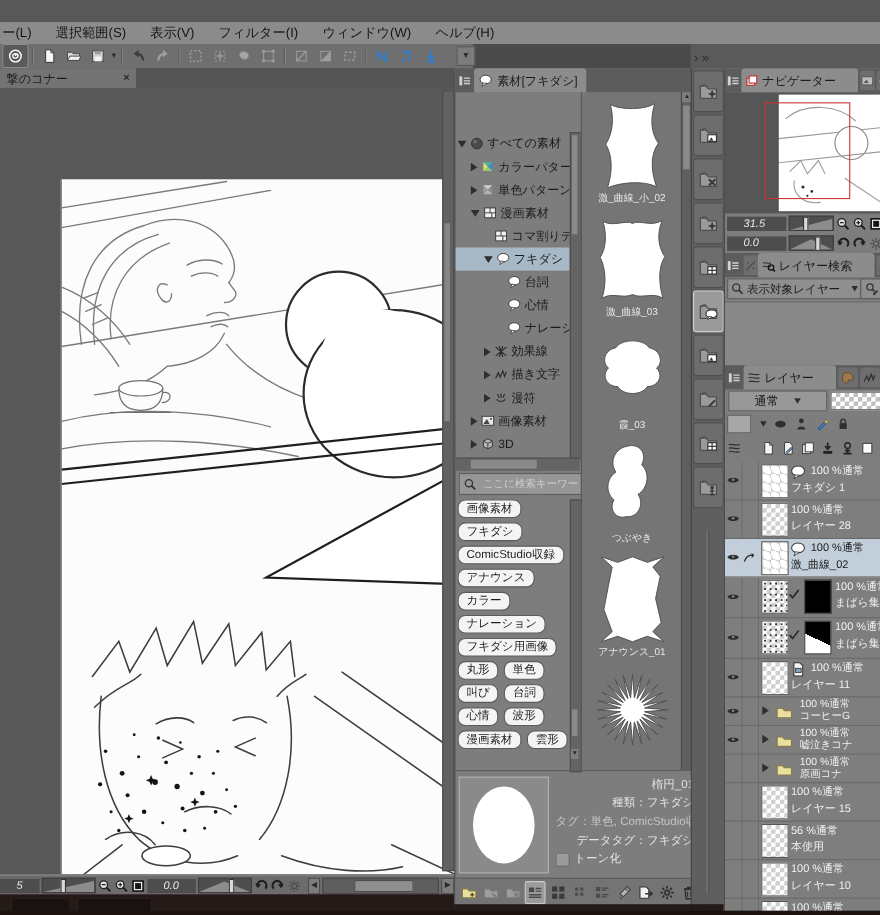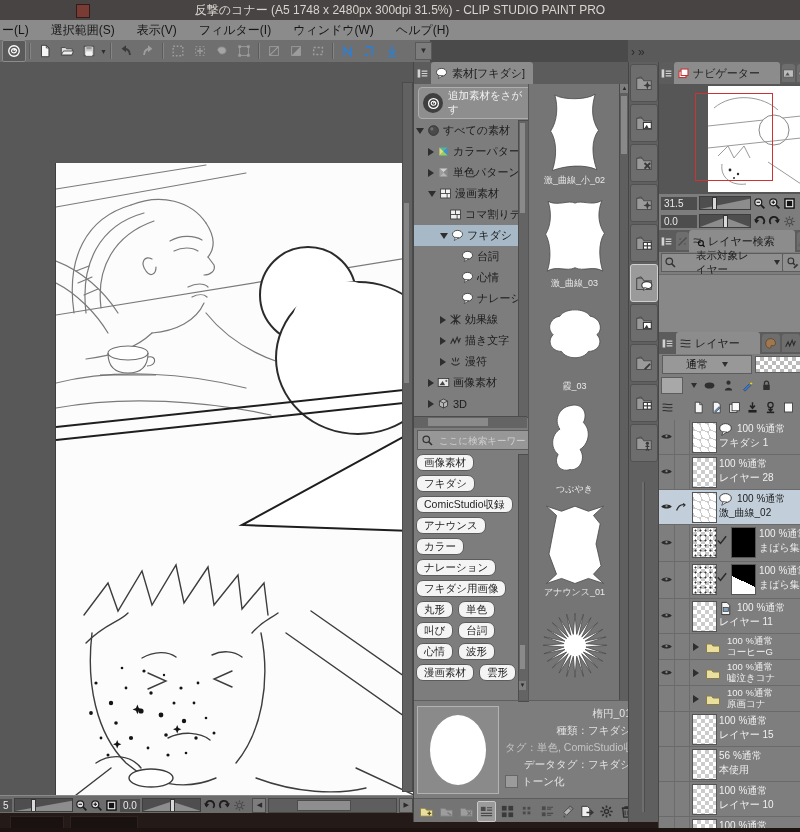--- a/index.html
+++ b/index.html
@@ -28,21 +28,21 @@
   
   .tabbar{left:0;top:62px;width:413px;height:18px;background:#545454;}
   .doctab{position:absolute;left:0;top:0;height:18px;width:112px;background:#737373;color:#1d1d1d;
           display:flex;align-items:center;padding:0 6px;border-right:1px solid #464646;font-size:11px;}
   .doctab .x{margin-left:auto;color:#2a2a2a;font-weight:bold;font-size:10px;}
   
   .canvas{left:0;top:80px;width:413px;height:715px;background:#585858;overflow:hidden;}
   .page{position:absolute;left:55px;top:83px;width:358px;height:632px;background:#fcfcfc;border-left:1px solid #3e3e3e;}
   .cstatus{left:0;top:795px;width:413px;height:18px;background:#6c6c6c;border-top:1px solid #8a8a8a;
            display:flex;align-items:center;gap:2px;color:#1e1e1e;}
-  .valbox{background:#4d4d4d;color:#e8e8e8;font-size:10px;padding:0 3px;height:13px;line-height:13px;}
+  .valbox{background:#4d4d4d;color:#e8e8e8;font-size:10px;padding:0 15px;height:13px;line-height:13px;font-style:italic;}
   .slider{height:12px;background:#4e4e4e;border:1px solid #3e3e3e;position:relative;overflow:hidden;}
   .slider .wedge{position:absolute;inset:0;background:#8d8d8d;clip-path:polygon(0 100%,100% 15%,100% 100%);}
   .slider .hump{position:absolute;inset:0;background:#8d8d8d;clip-path:polygon(0 100%,50% 20%,100% 100%);}
   .slider .notch{position:absolute;top:0;width:3px;height:100%;background:#d9d9d9;border:1px solid #333;}
   .hscroll{height:13px;background:#5e5e5e;border:1px solid #474747;position:relative;}
   .hscroll .thumbx{position:absolute;top:1px;height:9px;background:#8e8e8e;border:1px solid #4c4c4c;}
   .arrbox{width:12px;height:13px;background:#7d7d7d;border:1px solid #4c4c4c;font-size:7px;line-height:12px;text-align:center;color:#2a2a2a;}
   .vscroll{position:absolute;left:402px;top:2px;width:9px;height:708px;background:#616161;border:1px solid #4b4b4b;}
   .vscroll .thumby{position:absolute;left:1px;top:120px;width:5px;height:180px;background:#868686;}
   .taskbar{left:0;top:813px;width:413px;height:19px;background:#241a17;}
@@ -112,21 +112,21 @@
   .rtabs{position:absolute;left:0;width:142px;height:22px;background:#5c5c5c;display:flex;align-items:center;}
   .rtab{height:22px;background:#8c8c8c;color:#1c1c1c;display:flex;align-items:center;gap:3px;padding:0 20px 0 3px;
         border-radius:3px 3px 0 0;font-size:11px;white-space:nowrap;}
   .rtabico{width:18px;height:18px;background:#6e6e6e;border-radius:3px 3px 0 0;margin-left:2px;display:flex;align-items:center;justify-content:center;}
   .navc{position:absolute;left:0;top:22px;width:142px;height:110px;background:#565656;overflow:hidden;}
   .navimg{position:absolute;left:49px;top:2px;width:93px;height:106px;background:#fff;}
   .navred{position:absolute;left:36px;top:9px;width:76px;height:86px;border:1px solid #c33;}
   .navrow{position:absolute;left:0;width:142px;height:18px;display:flex;align-items:center;gap:2px;padding-left:2px;}
   
   .lsfilter{position:absolute;left:2px;width:116px;height:17px;background:#8f8f8f;border:1px solid #5d5d5d;
-            display:flex;align-items:center;gap:19px;color:#1d1d1d;font-size:10.5px;padding:0 2px;}
+            display:flex;align-items:center;gap:2px;color:#1d1d1d;font-size:10.5px;padding:0 2px;}
   .lsempty{position:absolute;left:0;width:142px;background:#888;border-top:1px solid #6a6a6a;}
   
   .blend{position:absolute;left:3px;width:88px;height:17px;background:#989898;border:1px solid #5d5d5d;color:#161616;
          display:flex;align-items:center;justify-content:center;gap:14px;font-size:11px;}
   .opa{position:absolute;left:96px;width:44px;height:15px;border:1px solid #5d5d5d;
        background-color:#fff;background-image:linear-gradient(45deg,#bbb 25%,transparent 25%,transparent 75%,#bbb 75%),linear-gradient(45deg,#bbb 25%,transparent 25%,transparent 75%,#bbb 75%);
        background-size:8px 8px;background-position:0 0,4px 4px;}
   .combine{width:20px;height:15px;background:#a8a8a8;border:1px solid #5d5d5d;margin-right:2px;}
   .trid{width:0;height:0;border-left:3.5px solid transparent;border-right:3.5px solid transparent;border-top:5px solid #2e2e2e;}
   .lrows{position:absolute;left:0;top:358px;width:142px;height:412px;background:#7e7e7e;overflow:hidden;}
@@ -149,24 +149,20 @@
   .frow-arrow{position:absolute;left:34px;top:50%;transform:translateY(-50%);}
   .ffold{position:absolute;left:46px;top:50%;transform:translateY(-50%);width:17px;height:15px;}
   .ftext{position:absolute;left:68px;top:1px;font-size:9.5px;line-height:11px;white-space:nowrap;}
   .rightdark{left:658px;top:828px;width:142px;height:4px;background:#241a17;}
 </style>
 </head>
 <body>
 
 <div id="app">
 
-  <div class="abs titlebar">
-    <span class="appico"></span>
-    <span>反撃のコナー (A5 1748 x 2480px 300dpi 31.5%)  - CLIP STUDIO PAINT PRO</span>
-  </div>
 
   <div class="abs menubar" id="menubar">
       <span class="mi">ー(L)</span>
       <span class="mi">選択範囲(S)</span>
       <span class="mi">表示(V)</span>
       <span class="mi">フィルター(I)</span>
       <span class="mi">ウィンドウ(W)</span>
       <span class="mi">ヘルプ(H)</span>
     </div>
 
@@ -307,20 +303,26 @@
       </span>
     </div>
   <div class="abs toolbar-void"></div>
   <div class="abs ovf">▼</div>
   <div class="abs topright"></div>
   <div class="abs dockarrows">
     <span>›</span>
     <span>»</span>
   </div>
 
+  <div class="abs tabbar">
+    <div class="doctab">
+      <span>撃のコナー</span>
+      <span class="x">×</span>
+    </div>
+  </div>
 
   <div class="abs canvas">
     <div class="page">
       <svg width="358" height="632" viewBox="0 0 358 632">
         <g stroke="#7a7a7a" stroke-width="1.2" fill="none" stroke-linecap="round">
           <path d="M0 26 L150 2"></path>
             <path d="M0 44 L190 10"></path>
           <path d="M18 150 C10 95 30 55 75 42"></path>
             <path d="M30 150 C24 100 44 62 88 50"></path>
           <path d="M45 145 C40 105 58 72 98 58"></path>
@@ -490,31 +492,20 @@
       <div class="ptab">
         <span class="ic" id="mat-tab-ico">
             <svg viewBox="0 0 16 16" width="13" height="13">
               <ellipse cx="8" cy="6.5" rx="6.2" ry="4.8" fill="#fff" stroke="#333"></ellipse>
               <path d="M5.5 10.3 L4 14.2 L9.5 10.8 Z" fill="#fff" stroke="#333" stroke-width="0.8"></path>
             </svg>
           </span>
         <span>素材[フキダシ]</span>
       </div>
     </div>
-    <div class="findbtn">
-      <span class="logodot">
-          <span class="ic" id="find-logo">
-            <svg viewBox="0 0 16 16" width="13" height="13">
-              <circle cx="8" cy="8" r="6" fill="none" stroke="#fff" stroke-width="1.5"></circle>
-              <path d="M8 8 C8 5.6 10.6 5.6 10.6 8 C10.6 10.8 5.2 10.8 5.2 8 C5.2 4.4 11 4.4 11 8" fill="none" stroke="#fff" stroke-width="1.3"></path>
-            </svg>
-          </span>
-        </span>
-      <span>追加素材をさがす</span>
-    </div>
     <div class="tree" id="mat-tree">
         <div class="trow " style="padding-left:2px">
     <span class="tri d"></span>
           <span class="ic">
             <svg viewBox="0 0 16 16" width="13" height="13">
               <circle cx="8" cy="8" r="6" fill="#4a4a4a" stroke="#2e2e2e"></circle>
               <circle cx="6" cy="6" r="2" fill="#707070"></circle>
             </svg>
           </span>
           <span>すべての素材</span>

